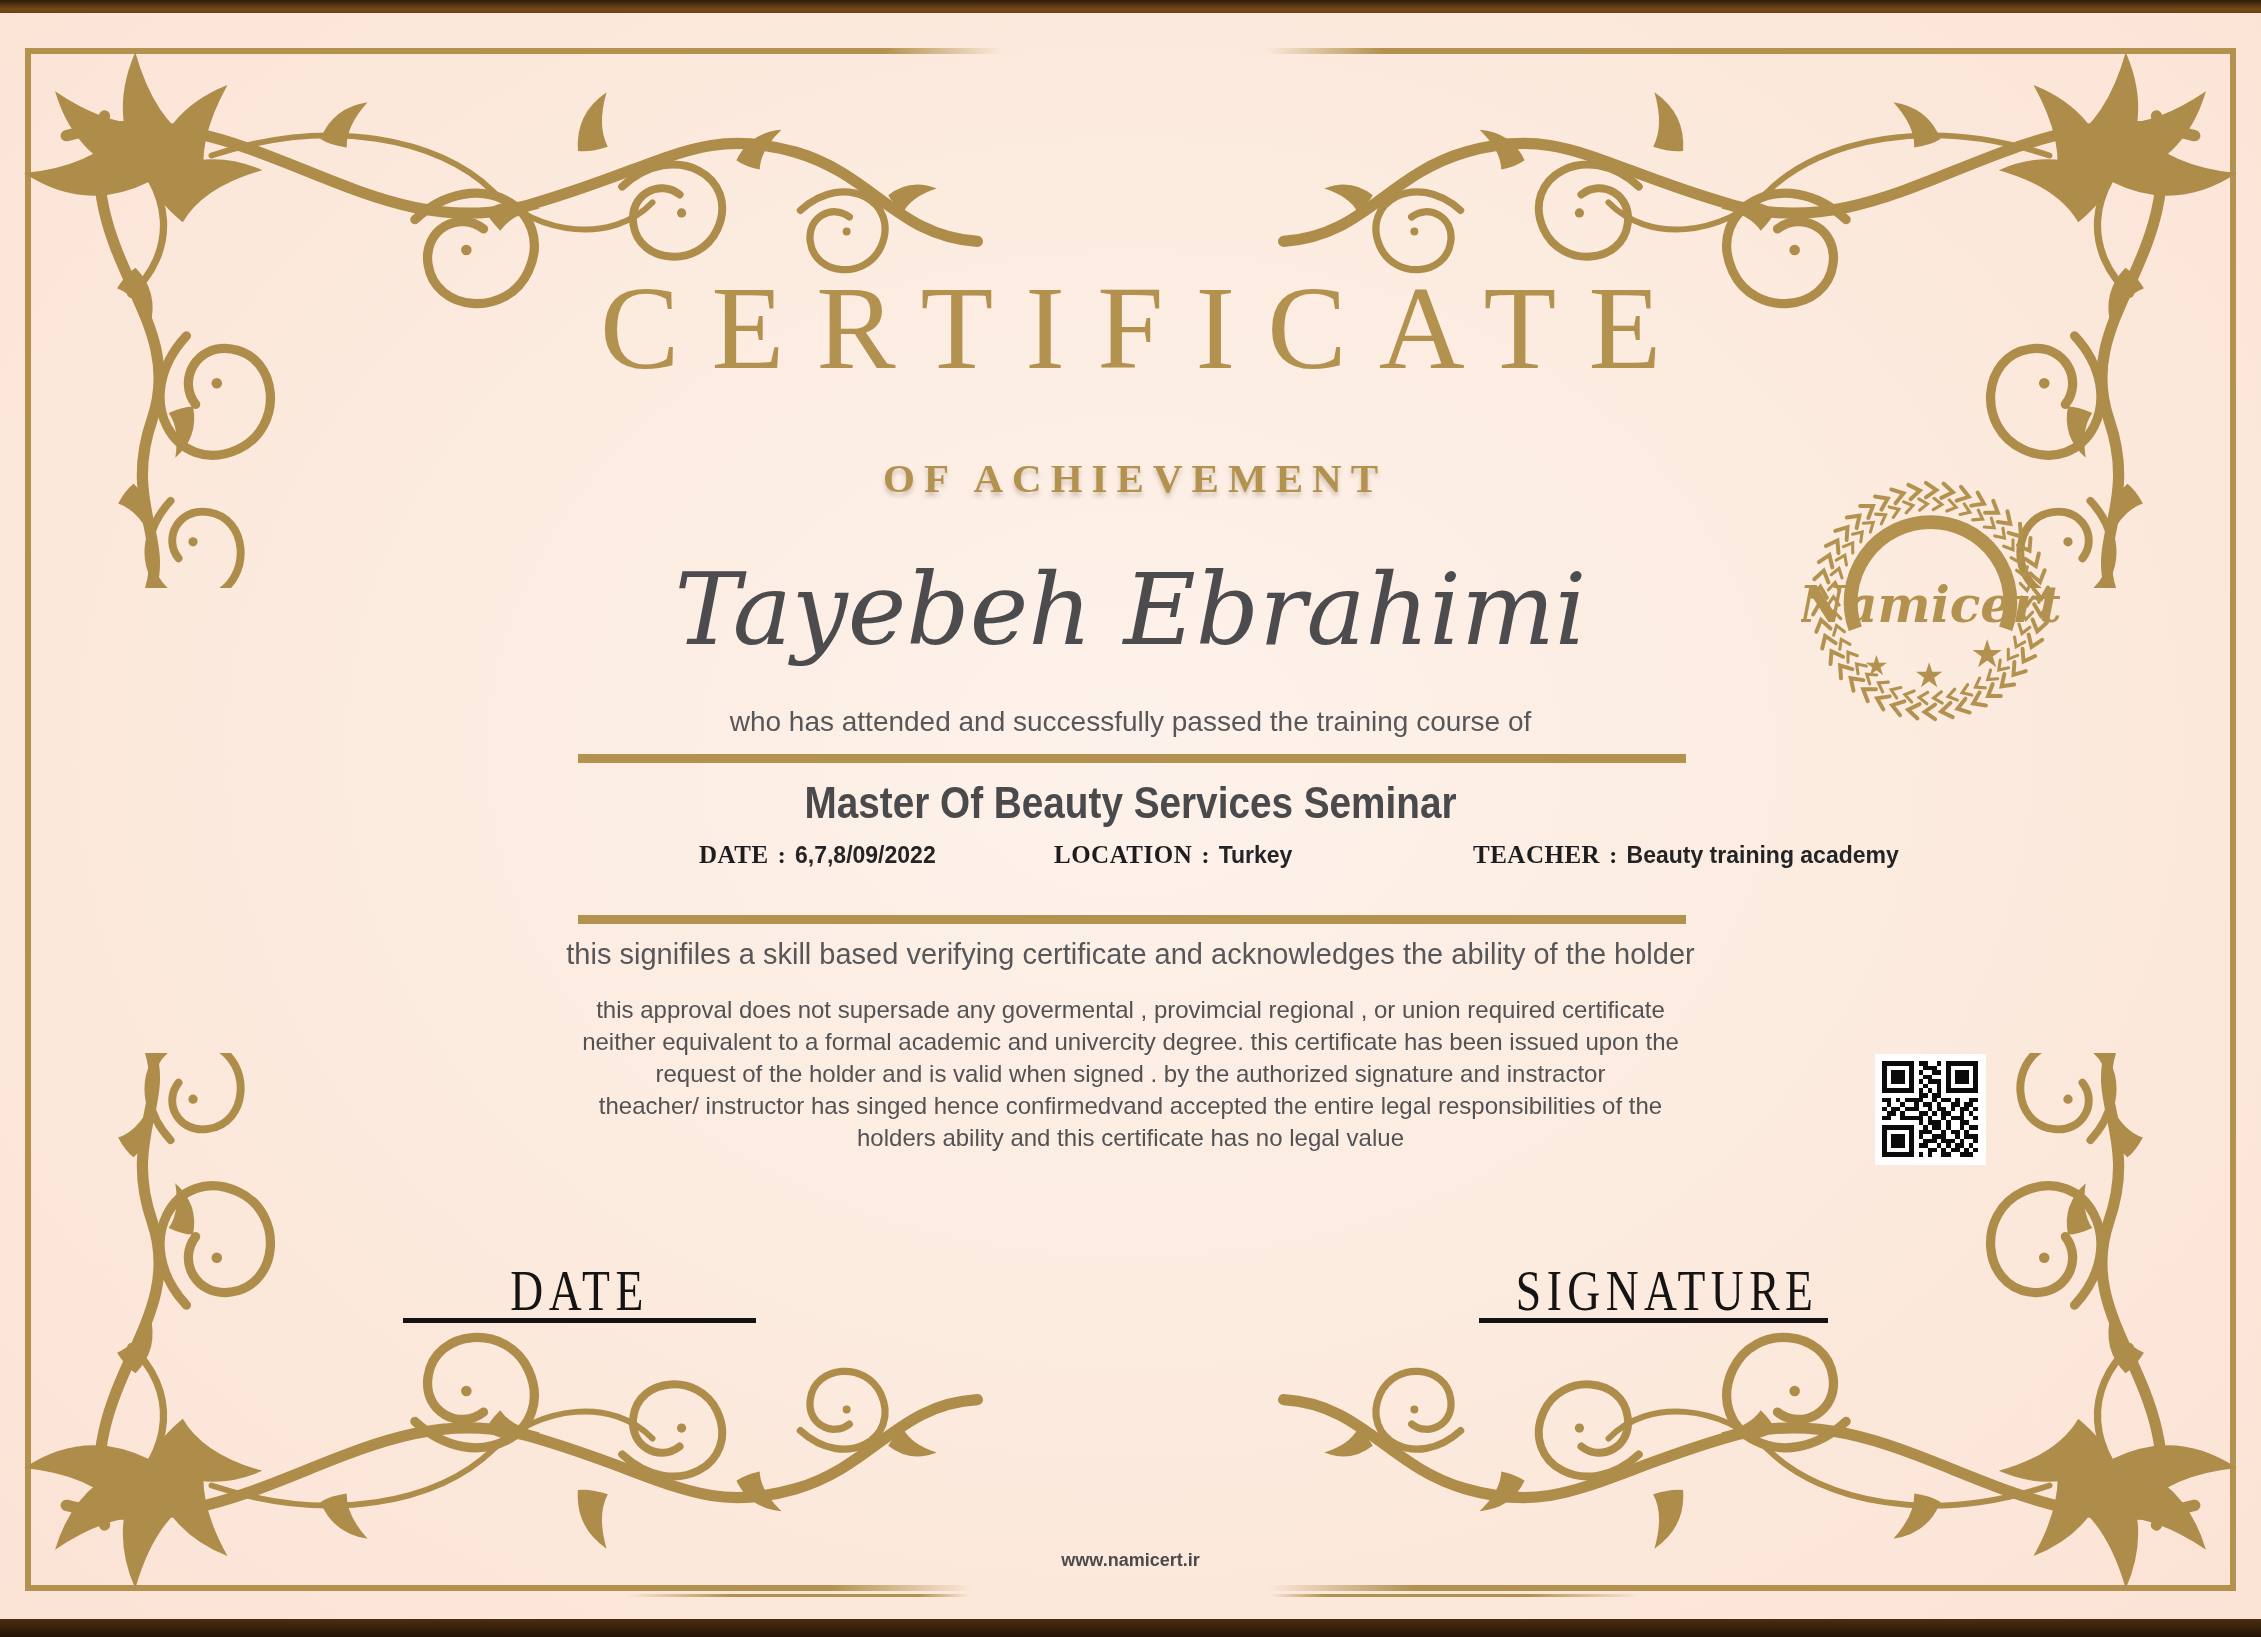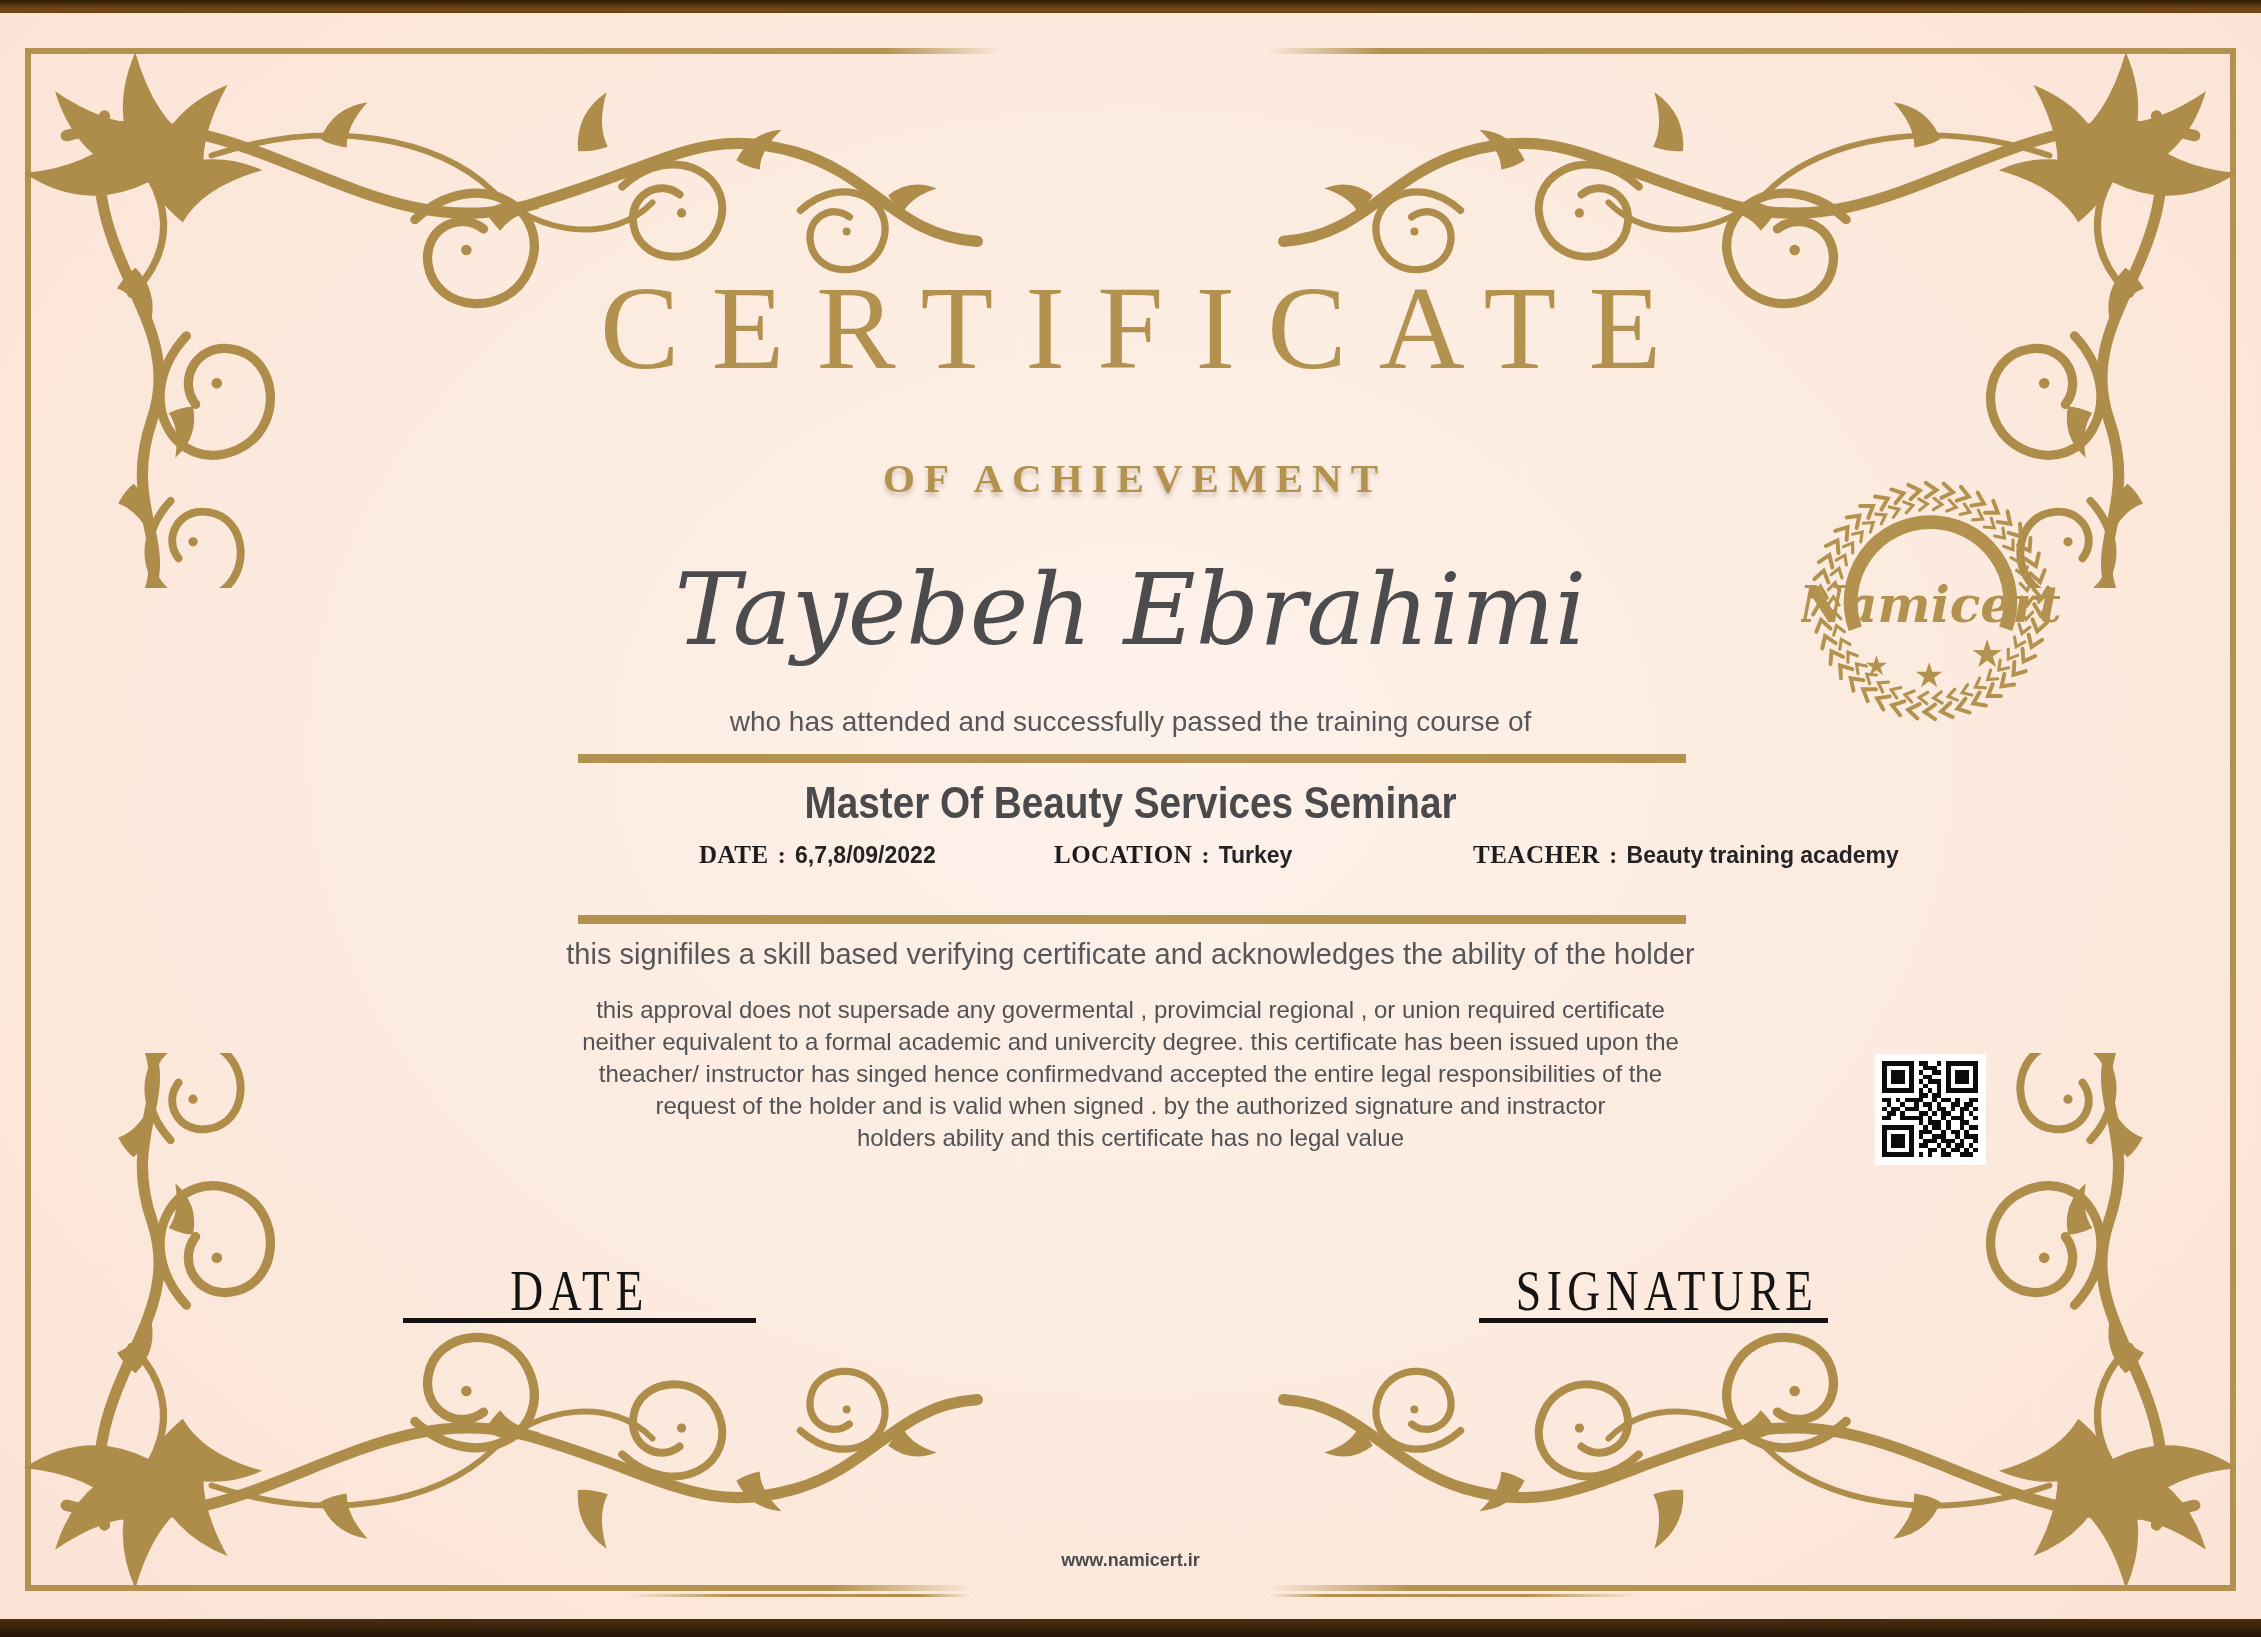--- a/index.html
+++ b/index.html
@@ -259,22 +259,22 @@
     <span class="lbl">TEACHER</span><span class="sep">:</span><span class="val">Beauty training academy</span>
   </div>
 
   <div class="abs rule rule2"></div>
 
   <div class="abs centerline statement">this signifiles a skill based verifying certificate and acknowledges the ability of the holder</div>
 
   <div class="abs centerline disclaimer">
     <div>this approval does not supersade any govermental , provimcial regional , or union required certificate</div>
     <div>neither equivalent to a formal academic and univercity degree. this certificate has been issued upon the</div>
+    <div>request of the holder and is valid when signed . by the authorized signature and instractor</div>
     <div>theacher/ instructor has singed hence confirmedvand accepted the entire legal responsibilities of the</div>
-    <div>request of the holder and is valid when signed . by the authorized signature and instractor</div>
     <div>holders ability and this certificate has no legal value</div>
   </div>
 
   <div class="abs qr-wrap">
     <svg id="qr-svg" viewBox="0 0 21 21" fill="#0b0b0b">
         <rect x="0" y="0" width="1" height="1"></rect>
         <rect x="1" y="0" width="1" height="1"></rect>
         <rect x="2" y="0" width="1" height="1"></rect>
         <rect x="3" y="0" width="1" height="1"></rect>
         <rect x="4" y="0" width="1" height="1"></rect>

